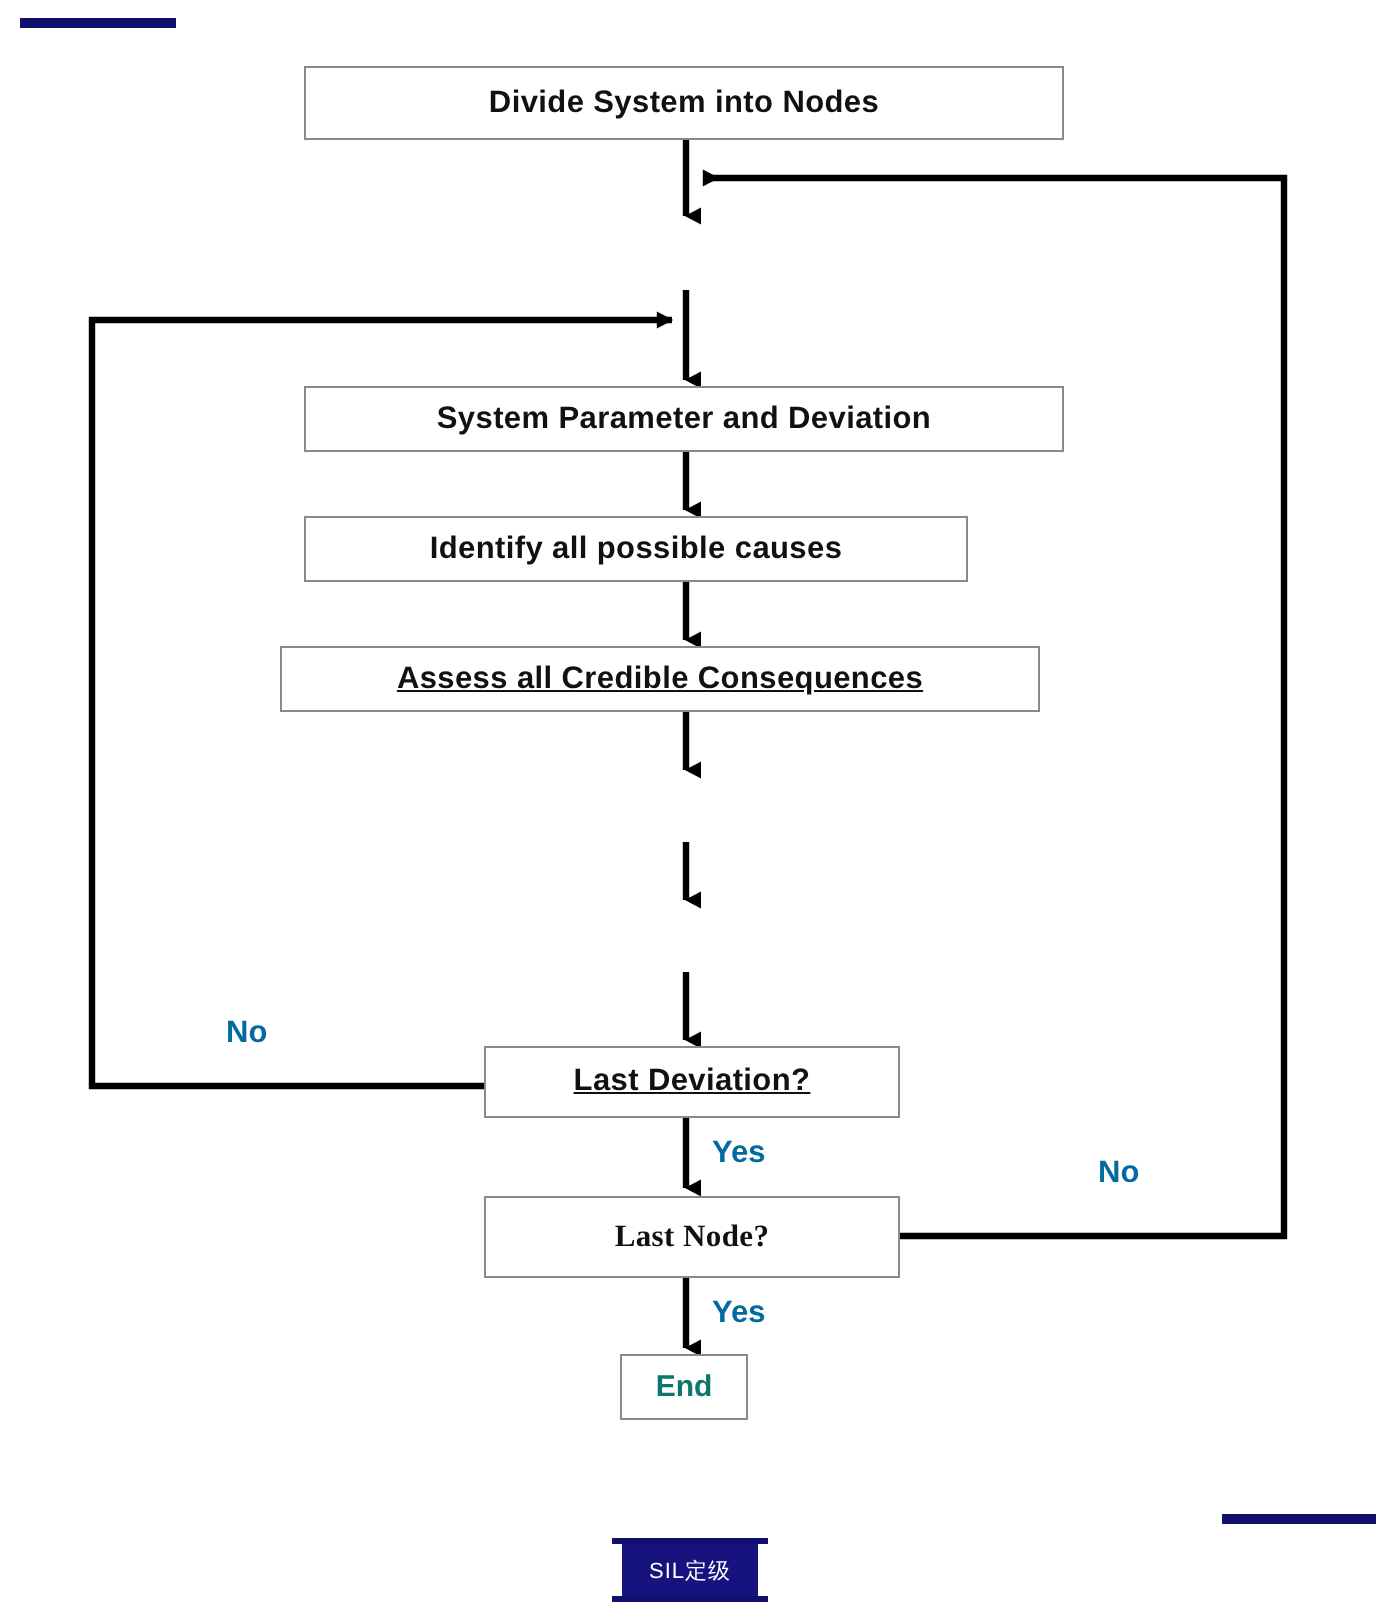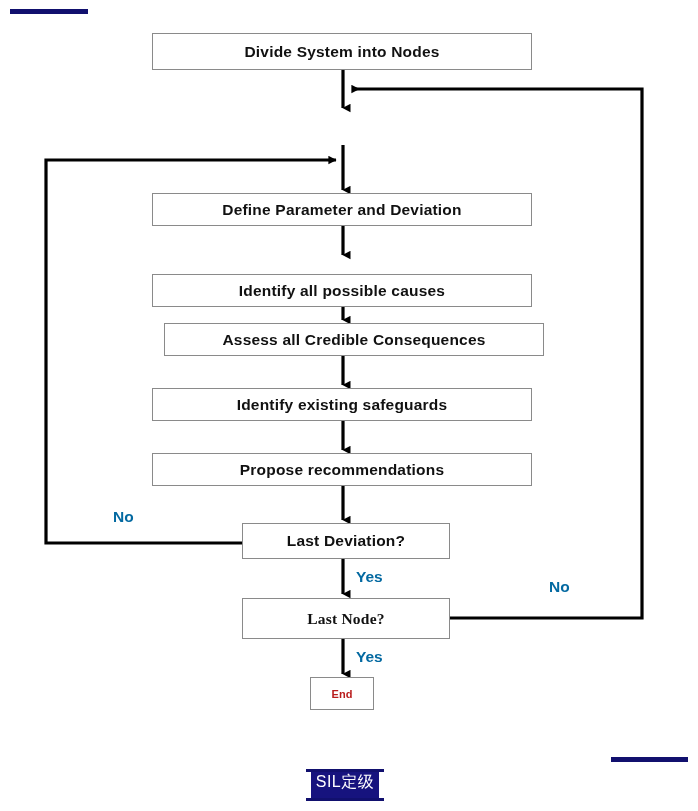--- a/index.html
+++ b/index.html
@@ -41,44 +41,44 @@
     white-space: nowrap;
   }
   .end-box {
     position: absolute;
     box-sizing: border-box;
     background: #ffffff;
     border: 1px solid #8a8a8a;
     display: flex;
     align-items: center;
     justify-content: center;
-    color: #b91c1c;
+    color: #0f766e;
     font-weight: bold;
-    font-size: 11px;
+    font-size: 15px;
   }
   .edge-label {
     position: absolute;
     color: #0369a1;
     font-weight: bold;
     font-size: 15.5px;
     white-space: nowrap;
   }
   .navy-bar {
     position: absolute;
     background: #11106e;
     height: 5px;
   }
   .sil-badge {
     position: absolute;
     background: #16137e;
     color: #ffffff;
-    font-size: 16px;
+    font-size: 11px;
     font-weight: normal;
     display: flex;
-    align-items: flex-start;
+    align-items: center;
     justify-content: center;
     letter-spacing: 0.5px;
   }
   .sil-rule {
     position: absolute;
     background: #11106e;
     height: 3px;
   }
 </style>
 </head>
@@ -126,40 +126,34 @@
       <polyline points="450,618 642,618 642,89 352,89" marker-end="url(#arrowLeft)"></polyline>
     </g>
   </svg>
 
   <div class="proc-box" style="left:152px; top:33px; width:380px; height:37px;">
     <span>Divide System into Nodes</span>
   </div>
 
 
   <div class="proc-box" style="left:152px; top:193px; width:380px; height:33px;">
-    <span>Define Parameter and Deviation</span>
+    <span>System Parameter and Deviation</span>
   </div>
 
-  <div class="proc-box" style="left:152px; top:258px; width:380px; height:33px;margin-top:16px;">
+  <div class="proc-box" style="left:152px; top:258px; width:332px; height:33px;">
     <span>Identify all possible causes</span>
   </div>
 
-  <div class="proc-box" style="left:164px; top:323px; width:380px; height:33px;">
+  <div class="proc-box" style="left:140px; top:323px; width:380px; height:33px;text-decoration:underline;">
     <span>Assess all Credible Consequences</span>
   </div>
 
-  <div class="proc-box" style="left:152px; top:388px; width:380px; height:33px;">
-    <span>Identify existing safeguards</span>
-  </div>
 
-  <div class="proc-box" style="left:152px; top:453px; width:380px; height:33px;">
-    <span>Propose recommendations</span>
-  </div>
 
-  <div class="proc-box" style="left:242px; top:523px; width:208px; height:36px;">
+  <div class="proc-box" style="left:242px; top:523px; width:208px; height:36px;text-decoration:underline;">
     <span>Last Deviation?</span>
   </div>
 
   <div class="proc-box" style="left:242px; top:598px; width:208px; height:41px;font-family:Liberation Serif, serif;">
     <span>Last Node?</span>
   </div>
 
   <div class="end-box" style="left:310px; top:677px; width:64px; height:33px;">
     <span>End</span>
   </div>

